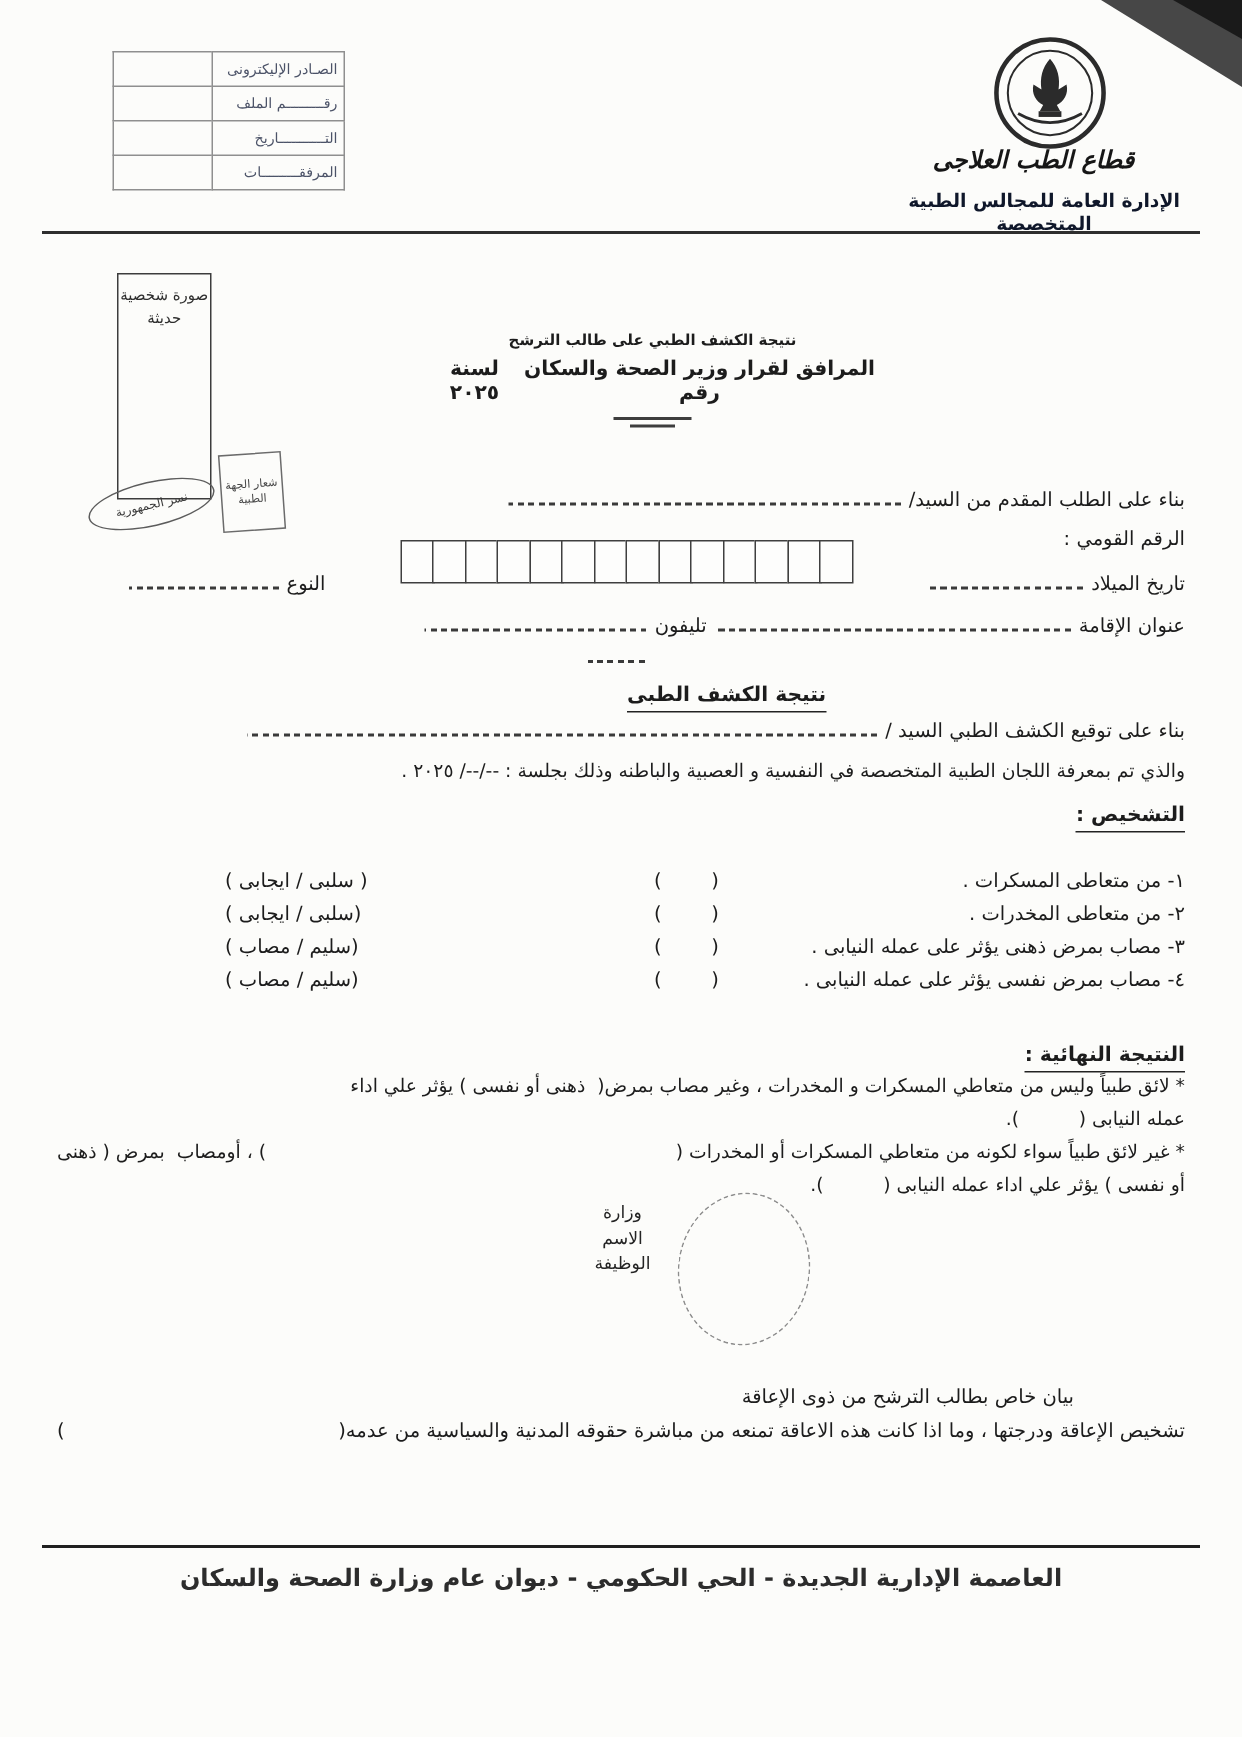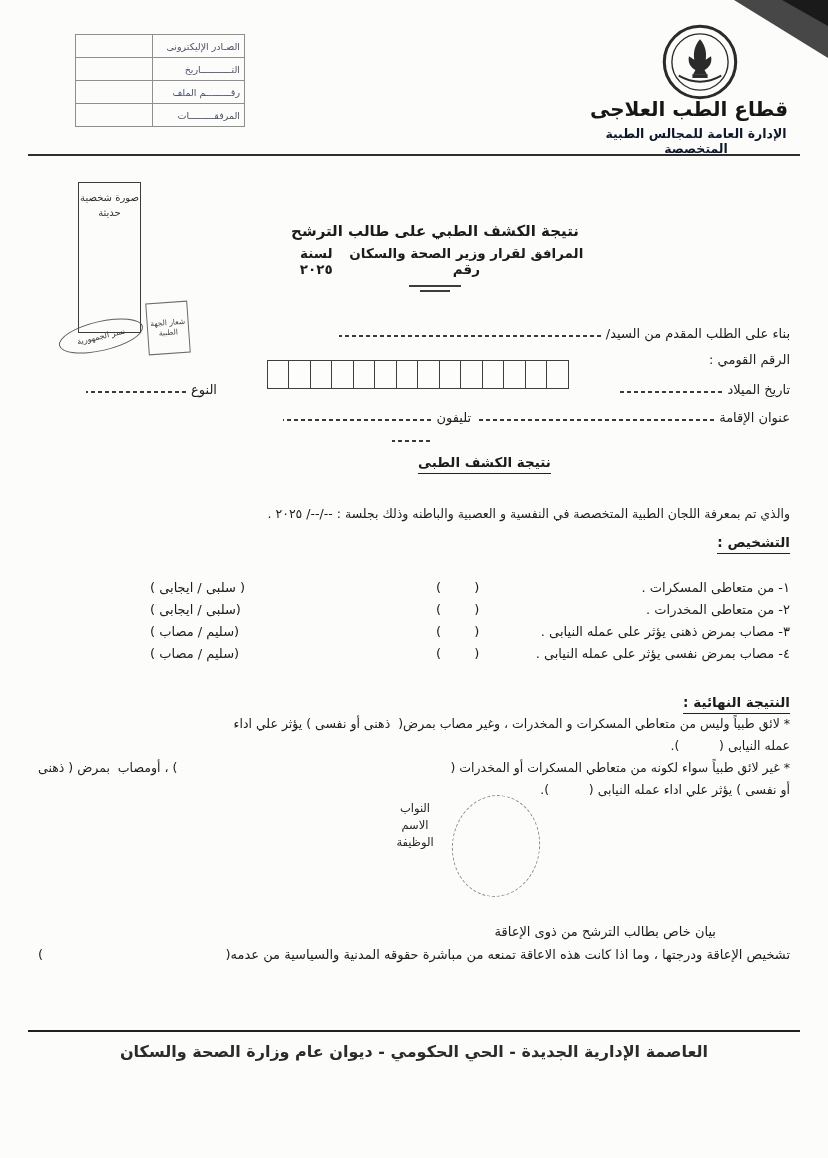--- a/index.html
+++ b/index.html
@@ -10,25 +10,25 @@
 
   
   .fold-outer { top:0; right:0; width:0; height:0;
     border-top:58px solid #474747; border-left:94px solid transparent; }
   .fold-inner { top:0; right:0; width:0; height:0;
     border-top:26px solid #1a1a1a; border-left:46px solid transparent; }
 
   
   .emblem { right:90px; top:24px; width:76px; height:76px; }
   .sector-title { right:34px; top:97px; width:210px; text-align:center;
-    font-size:20px; font-weight:bold; color:#161616; letter-spacing:-0.5px; }
+    font-size:16px; font-weight:bold; color:#161616; letter-spacing:-0.5px;font-style:italic; }
   .admin-title { right:12px; top:126px; width:240px; text-align:center;
     font-size:12.5px; font-weight:bold; color:#0f172a; }
 
-  table.registry { left:75px; top:34px; position:absolute; width:170px;
+  table.registry { left:75px; top:34px; position:absolute; width:155px;
     border-collapse:collapse; direction:rtl; }
   table.registry td { border:1px solid #8f8f8f; height:23px; font-size:9.5px;
     color:#4c5368; padding:1px 4px; }
   td.reg-label { width:92px; text-align:right; }
   td.reg-value { width:78px; }
 
   .header-rule { left:28px; top:154px; width:772px; height:2px; background:#2e2e2e; }
 
   
   .photo-box { left:78px; top:182px; width:63px; height:151px;
@@ -36,21 +36,21 @@
     font-size:10px; line-height:1.5; color:#2e2e2e; }
   .stamp-box { left:147px; top:302px; width:42px; height:52px; border:1px solid #6b6b6b;
     display:flex; flex-direction:column; justify-content:center; text-align:center;
     font-size:7.5px; color:#474747; transform:rotate(-4deg); line-height:1.4; }
   .eagle-oval { left:58px; top:321px; width:86px; height:30px; border:1.5px solid #5c5c5c;
     border-radius:50%; transform:rotate(-13deg); font-size:8px; color:#3a3a3a;
     display:flex; align-items:center; justify-content:center; }
 
   
   .title-block { left:285px; top:222px; width:300px; text-align:center; direction:rtl; }
-  .title-l1 { font-size:15px; font-weight:bold; margin-bottom:5px; }
+  .title-l1 { font-size:10px; font-weight:bold; margin-bottom:5px; }
   .title-l2 { font-size:14.5px; font-weight:bold; margin-bottom:7px; }
   .title-l3 { display:flex; justify-content:space-between; font-size:13.5px; font-weight:bold; }
   .title-marks { width:52px; margin:8px auto 0; }
   .title-mark-a { width:52px; height:2px; background:#3d3d3d; }
   .title-mark-b { width:30px; height:2px; background:#3d3d3d; margin:3px auto 0; }
 
   
   .fill-row { position:absolute; display:flex; align-items:flex-end; direction:rtl;
     gap:5px; font-size:13px; white-space:nowrap; }
   .dash { display:inline-block; height:2px; margin-bottom:4px;
@@ -112,25 +112,25 @@
   <div class="abs sector-title">قطاع الطب العلاجى</div>
   <div class="abs admin-title">الإدارة العامة للمجالس الطبية المتخصصة</div>
 
   <table class="registry">
     <tbody>
         <tr>
       <td class="reg-label">الصـادر الإليكترونى</td>
       <td class="reg-value"></td>
     </tr>
     <tr>
+      <td class="reg-label">رقـــــــــم الملف</td>
+      <td class="reg-value"></td>
+    </tr>
+    <tr>
       <td class="reg-label">التـــــــــــاريخ</td>
-      <td class="reg-value"></td>
-    </tr>
-    <tr>
-      <td class="reg-label">رقـــــــــم الملف</td>
       <td class="reg-value"></td>
     </tr>
     <tr>
       <td class="reg-label">المرفقـــــــــات</td>
       <td class="reg-value"></td>
     </tr>
   </tbody>
     </table>
 
   <div class="abs header-rule"></div>
@@ -197,20 +197,24 @@
     <span>تليفون</span>
     <span class="dash d148"></span>
   </div>
 
   <div class="abs center-dash"></div>
 
   <div class="abs exam-head">
     <span class="section-head">نتيجة الكشف الطبى</span>
   </div>
 
+  <div class="fill-row" style="right:38px; top:480px;">
+    <span>بناء على توقيع الكشف الطبي السيد /</span>
+    <span class="dash d420"></span>
+  </div>
   <div class="body-line" style="right:38px; top:506px;">والذي تم بمعرفة اللجان الطبية المتخصصة في النفسية و العصبية والباطنه وذلك بجلسة : --/--/ ٢٠٢٥ .</div>
 
   <div class="abs diag-head">
     <span class="section-head">التشخيص :</span>
   </div>
 
   <div class="diag-row" style="top:580px;">
     <span class="diag-text">١- من متعاطى المسكرات .</span>
     <span class="diag-blank">(&nbsp;&nbsp;&nbsp;&nbsp;&nbsp;&nbsp;&nbsp;&nbsp;)</span>
     <span class="diag-opts">( سلبى / ايجابى )</span>
@@ -236,21 +240,21 @@
   </div>
   <div class="body-line" style="right:38px; top:716px;">* لائق طبياً وليس من متعاطي المسكرات و المخدرات ، وغير مصاب بمرض(&nbsp; ذهنى أو نفسى ) يؤثر علي اداء</div>
   <div class="body-line" style="right:38px; top:738px;">عمله النيابى (&nbsp;&nbsp;&nbsp;&nbsp;&nbsp;&nbsp;&nbsp;&nbsp;&nbsp;&nbsp;).</div>
   <div class="split-row" style="top:760px;">
     <span>* غير لائق طبياً سواء لكونه من متعاطي المسكرات أو المخدرات (</span>
     <span>) ، أومصاب&nbsp; بمرض ( ذهنى</span>
   </div>
   <div class="body-line" style="right:38px; top:782px;">أو نفسى ) يؤثر علي اداء عمله النيابى (&nbsp;&nbsp;&nbsp;&nbsp;&nbsp;&nbsp;&nbsp;&nbsp;&nbsp;&nbsp;).</div>
 
   <div class="abs approve-block">
-    <div>النواب</div>
+    <div>وزارة</div>
     <div>الاسم</div>
     <div>الوظيفة</div>
   </div>
   <div class="abs stamp-circle"></div>
 
   <div class="abs disability-title">بيان خاص بطالب الترشح من ذوى الإعاقة</div>
   <div class="split-row" style="top:947px; font-size:13px;">
     <span>تشخيص الإعاقة ودرجتها ، وما اذا كانت هذه الاعاقة تمنعه من مباشرة حقوقه المدنية والسياسية من عدمه(</span>
     <span>)</span>
   </div>

